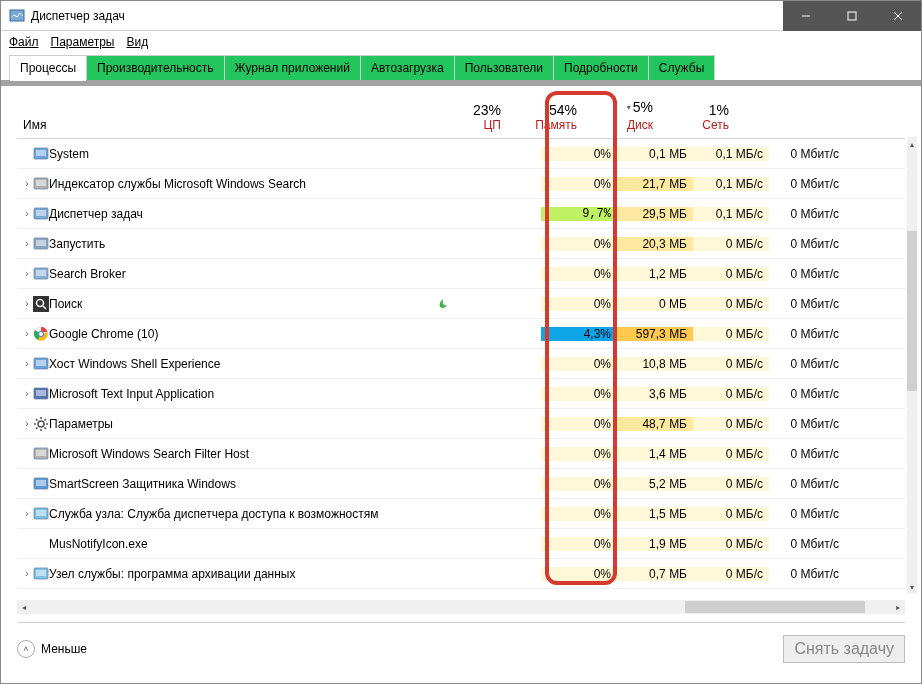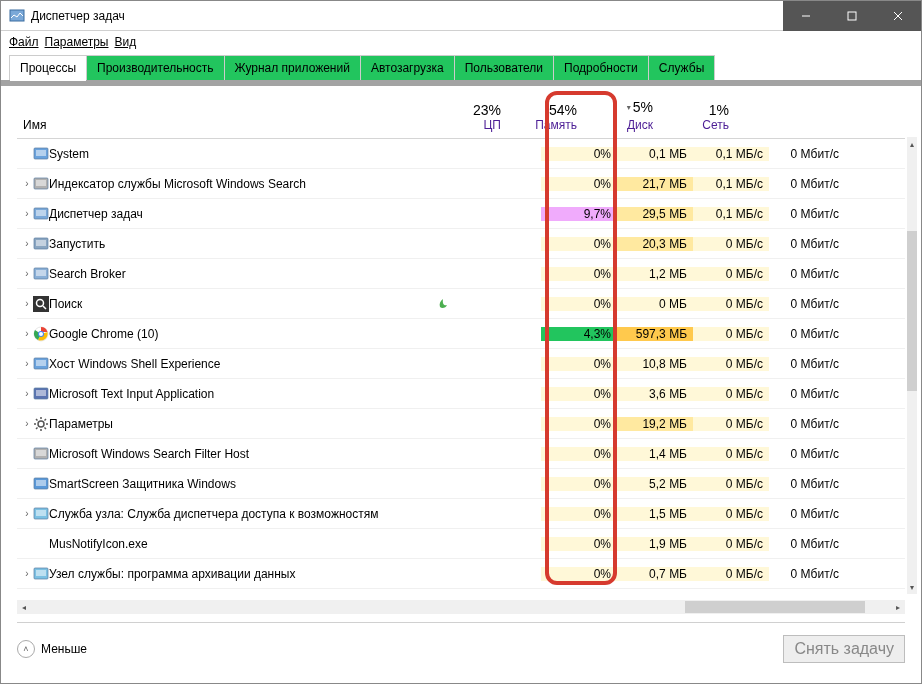--- a/index.html
+++ b/index.html
@@ -32,21 +32,21 @@
     width: 46px; height: 30px;
     display: flex; align-items: center; justify-content: center;
     background: #555; color: #fff;
   }
   .win-btn.close { background: #555; }
   .win-btn svg { width: 10px; height: 10px; }
 
   .menubar {
     display: flex;
     padding: 4px 8px 6px 8px;
-    gap: 6px;
+    gap: 12px;
     font-size: 12px;
   }
   .menubar span { cursor: default; }
   .menubar span u { text-decoration: underline; }
 
   .tabs {
     display: flex;
     padding: 0 8px;
     border-bottom: 6px solid #a3a3a3;
   }
@@ -93,21 +93,21 @@
     flex: 0 0 110px;
     padding: 20px 6px 6px 6px;
     text-align: left;
   }
   .col-metric {
     flex: 0 0 76px;
     text-align: right;
     padding: 3px 6px 6px 0;
   }
   .col-metric .pct { display: block; font-size: 14px; line-height: 16px; }
-  .col-metric .lbl { display: block; font-size: 12px; line-height: 14px; color: #4c1d95; }
+  .col-metric .lbl { display: block; font-size: 12px; line-height: 14px; color: #b91c1c; }
   .caret { font-size: 8px; color: #666; position: relative; top: -2px; margin-right: 2px; }
 
   .rows {
     height: 452px;
     overflow: hidden;
     position: relative;
   }
   .row {
     display: flex;
     align-items: center;
@@ -140,22 +140,22 @@
     padding-left: 6px;
     color: #3a8a3a;
   }
   .col-val {
     flex: 0 0 76px;
     text-align: right;
     padding-right: 6px;
     white-space: nowrap;
   }
   .cpu-bg-0 { background: #fff8d8; }
-  .cpu-bg-1 { background: #22c55e; }
-  .cpu-bg-2 { background: #f0abfc; }
+  .cpu-bg-1 { background: #0ea5e9; }
+  .cpu-bg-2 { background: #bef264; font-family: Liberation Mono, monospace; }
   .mem-bg-0 { background: #fff8d8; }
   .mem-bg-1 { background: #ffe9a0; }
   .mem-bg-2 { background: #ffc94d; }
   .disk-bg  { background: #fff8d8; }
 
   .vscroll {
     position: absolute;
     right: -12px;
     top: 41px;
     bottom: 0;
@@ -473,21 +473,21 @@
                 <line x1="11.5" y1="11.5" x2="13" y2="13"></line>
                 <line x1="3" y1="13" x2="4.5" y2="11.5"></line>
                 <line x1="11.5" y1="4.5" x2="13" y2="3"></line>
               </g>
             </svg>
           </span>
           <span>Параметры</span>
         </div>
         <div class="col-state"></div>
         <div class="col-val cpu-bg-0">0%</div>
-        <div class="col-val mem-bg-1">19,2 МБ</div>
+        <div class="col-val mem-bg-1">48,7 МБ</div>
         <div class="col-val disk-bg">0 МБ/с</div>
         <div class="col-val">0 Мбит/с</div>
       </div>
       <div class="row">
         <div class="col-name">
           <span class="expand"></span>
           <span class="row-icon">
             <svg viewBox="0 0 16 16">
               <rect x="1" y="2" width="14" height="11" rx="1" fill="#b0b0b0" stroke="#5a7ca0" stroke-width="0.7"></rect>
               <rect x="3" y="4" width="10" height="6" fill="#fff" opacity="0.5"></rect>

